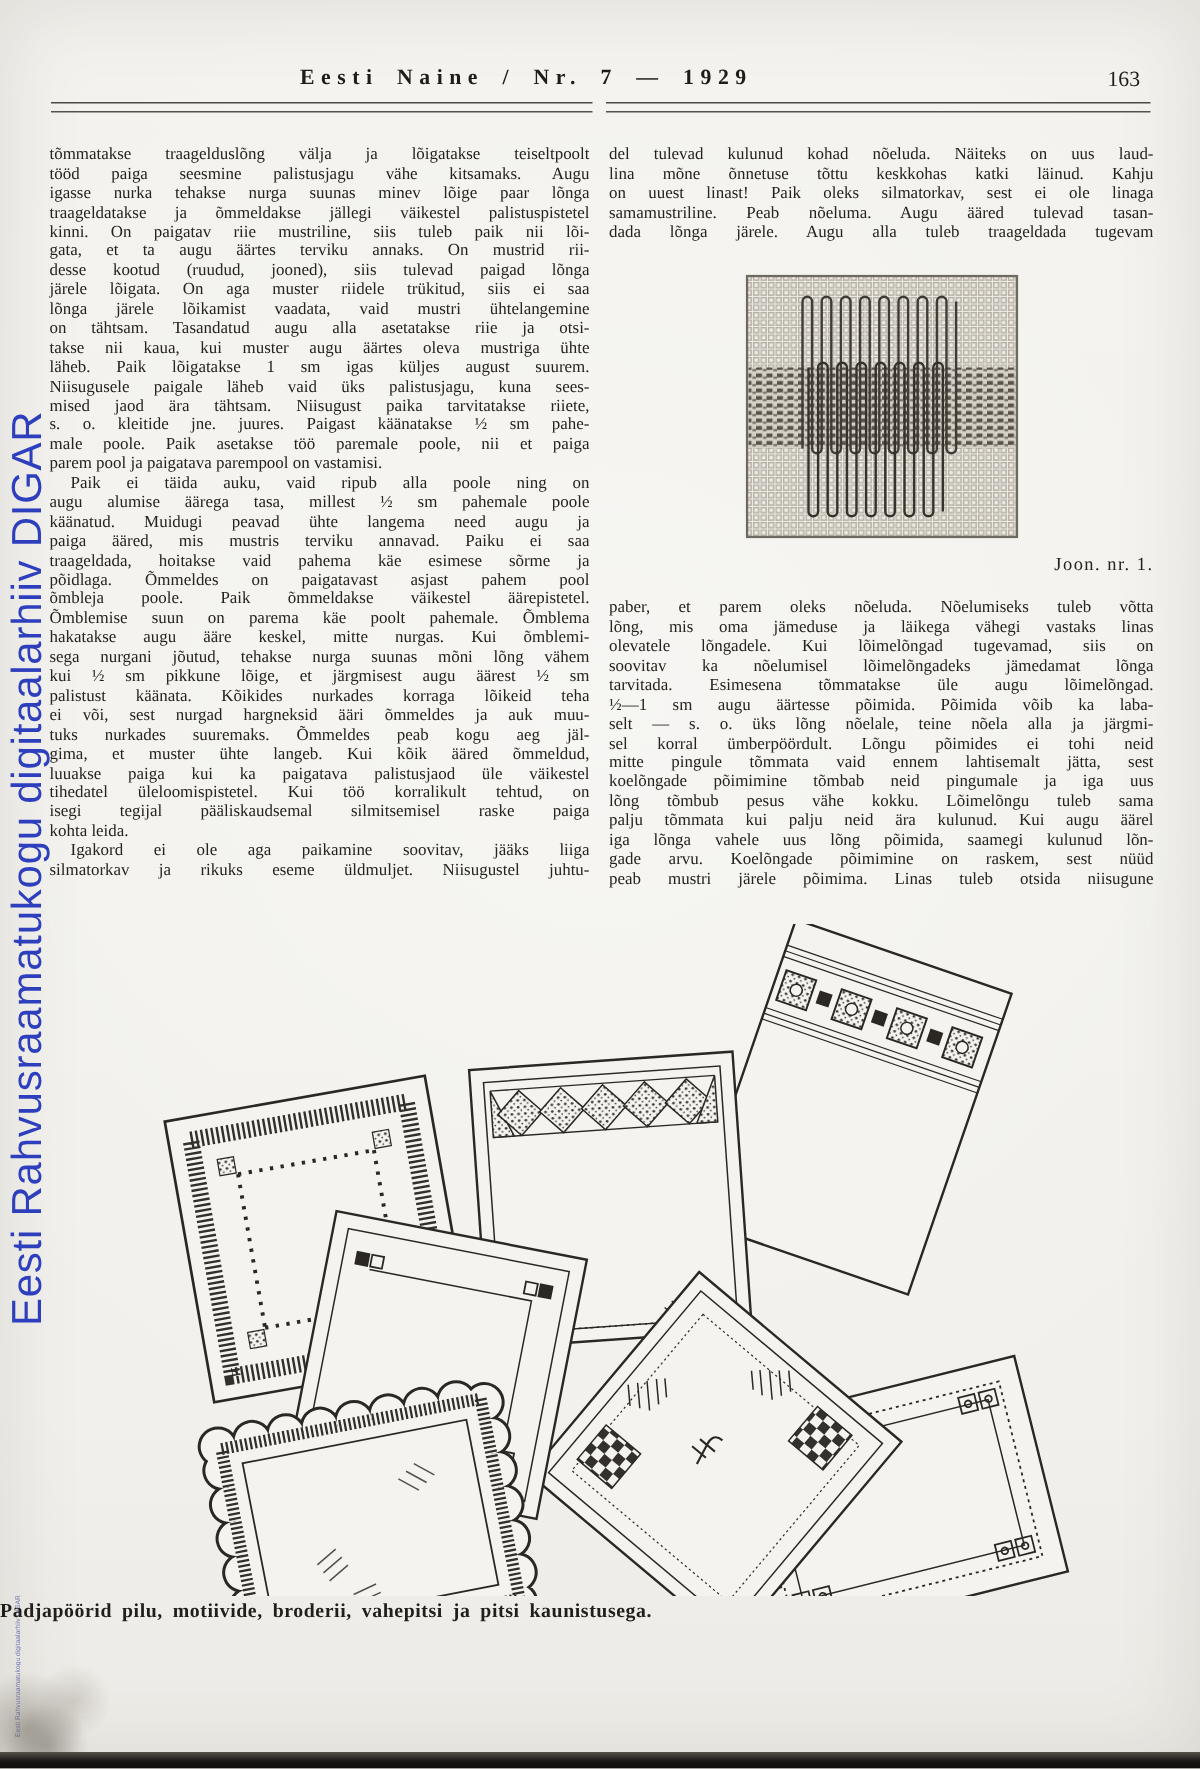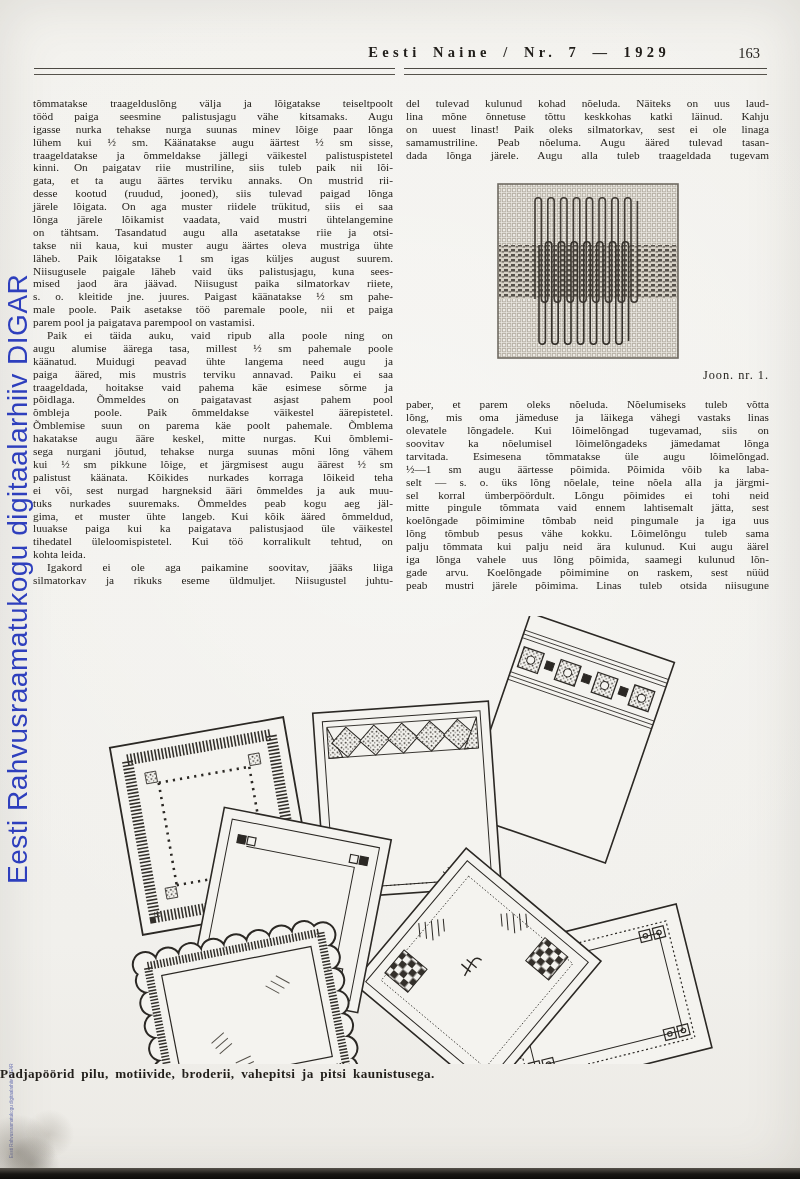--- a/index.html
+++ b/index.html
@@ -10,21 +10,21 @@
       radial-gradient(circle at 50% 40%, rgba(255,255,255,.35), rgba(0,0,0,0) 70%),
       linear-gradient(180deg, #f3f2ee 0%, #f1f0ec 80%, #eceae5 100%);
     box-shadow: inset 0 0 55px rgba(95,88,74,.14);
     overflow:hidden;
     font-family:"Liberation Serif", serif;
     color:#2a2722;
   }
   
   .hdr-title{
     position:absolute; top:44px; left:200px; width:470px;
-    text-align:right; font-weight:bold; font-size:14.5px;
+    text-align:left; font-weight:bold; font-size:14.5px;
     letter-spacing:.30em; word-spacing:.30em; color:#201d19; white-space:nowrap;
   }
   .hdr-page-num{
     position:absolute; top:45px; right:40px; font-size:14.5px; color:#201d19;
   }
   .rule-row{position:absolute; top:68px; left:34px; right:33px; display:flex; gap:9px;}
   .rule{height:4.6px; border-top:1.5px solid #4d4a44; border-bottom:1.3px solid #55524b;}
   .rule.a{flex:0 0 49.2%;} .rule.b{flex:1;}
   
   .col{position:absolute; top:97px; font-size:11.3px; line-height:12.9px; color:#26231e;}
@@ -89,52 +89,52 @@
   </div>
 
   <div class="watermark-v">Eesti Rahvusraamatukogu digitaalarhiiv DIGAR</div>
   <div class="watermark-v-small">Eesti Rahvusraamatukogu digitaalarhiiv DIGAR</div>
 
   <div class="col col-left">
 
   <div class="line">tõmmatakse traagelduslõng välja ja lõigatakse teiseltpoolt</div>
       <div class="line">tööd paiga seesmine palistusjagu vähe kitsamaks.  Augu</div>
       <div class="line">igasse nurka tehakse nurga suunas minev lõige paar lõnga</div>
-      <div class="line">lühem kui ½ sm.  Käänatakse augu äärtest ½ sm sisse,</div>
       <div class="line">traageldatakse ja õmmeldakse jällegi väikestel palistuspistetel</div>
       <div class="line">kinni.  On paigatav riie mustriline, siis tuleb paik nii lõi-</div>
       <div class="line">gata, et ta augu äärtes terviku annaks.  On mustrid rii-</div>
       <div class="line">desse kootud (ruudud, jooned), siis tulevad paigad lõnga</div>
       <div class="line">järele lõigata.  On aga muster riidele trükitud, siis ei saa</div>
       <div class="line">lõnga järele lõikamist vaadata, vaid mustri ühtelangemine</div>
       <div class="line">on tähtsam.  Tasandatud augu alla asetatakse riie ja otsi-</div>
       <div class="line">takse nii kaua, kui muster augu äärtes oleva mustriga ühte</div>
       <div class="line">läheb.  Paik lõigatakse 1 sm igas küljes august suurem.</div>
       <div class="line">Niisugusele paigale läheb vaid üks palistusjagu, kuna sees-</div>
-      <div class="line">mised jaod ära jäävad.  Niisugust paika silmatorkav riiete,</div>
+      <div class="line">mised jaod ära tähtsam.  Niisugust paika tarvitatakse riiete,</div>
       <div class="line">s. o. kleitide jne. juures.  Paigast käänatakse ½ sm pahe-</div>
       <div class="line">male poole.  Paik asetakse töö paremale poole, nii et paiga</div>
       <div class="line end">parem pool ja paigatava parempool on vastamisi.</div>
       <div class="line ind">Paik ei täida auku, vaid ripub alla poole ning on</div>
       <div class="line">augu alumise äärega tasa, millest ½ sm pahemale poole</div>
       <div class="line">käänatud.  Muidugi peavad ühte langema need augu ja</div>
       <div class="line">paiga ääred, mis mustris terviku annavad.  Paiku ei saa</div>
       <div class="line">traageldada, hoitakse vaid pahema käe esimese sõrme ja</div>
       <div class="line">põidlaga.  Õmmeldes on paigatavast asjast pahem pool</div>
       <div class="line">õmbleja poole.  Paik õmmeldakse väikestel äärepistetel.</div>
       <div class="line">Õmblemise suun on parema käe poolt pahemale.  Õmblema</div>
       <div class="line">hakatakse augu ääre keskel, mitte nurgas.  Kui õmblemi-</div>
       <div class="line">sega nurgani jõutud, tehakse nurga suunas mõni lõng vähem</div>
       <div class="line">kui ½ sm pikkune lõige, et järgmisest augu äärest ½ sm</div>
       <div class="line">palistust käänata.  Kõikides nurkades korraga lõikeid teha</div>
       <div class="line">ei või, sest nurgad hargneksid ääri õmmeldes ja auk muu-</div>
       <div class="line">tuks nurkades suuremaks.  Õmmeldes peab kogu aeg jäl-</div>
       <div class="line">gima, et muster ühte langeb.  Kui kõik ääred õmmeldud,</div>
       <div class="line">luuakse paiga kui ka paigatava palistusjaod üle väikestel</div>
       <div class="line">tihedatel üleloomispistetel.  Kui töö korralikult tehtud, on</div>
+      <div class="line">isegi tegijal pääliskaudsemal silmitsemisel raske paiga</div>
       <div class="line end">kohta leida.</div>
       <div class="line ind">Igakord ei ole aga paikamine soovitav, jääks liiga</div>
       <div class="line">silmatorkav ja rikuks eseme üldmuljet.  Niisugustel juhtu-</div>
     </div>
 
   <div class="col col-right">
     <div>
 
     <div class="line">del tulevad kulunud kohad nõeluda.  Näiteks on uus laud-</div>
         <div class="line">lina mõne õnnetuse tõttu keskkohas katki läinud.  Kahju</div>

